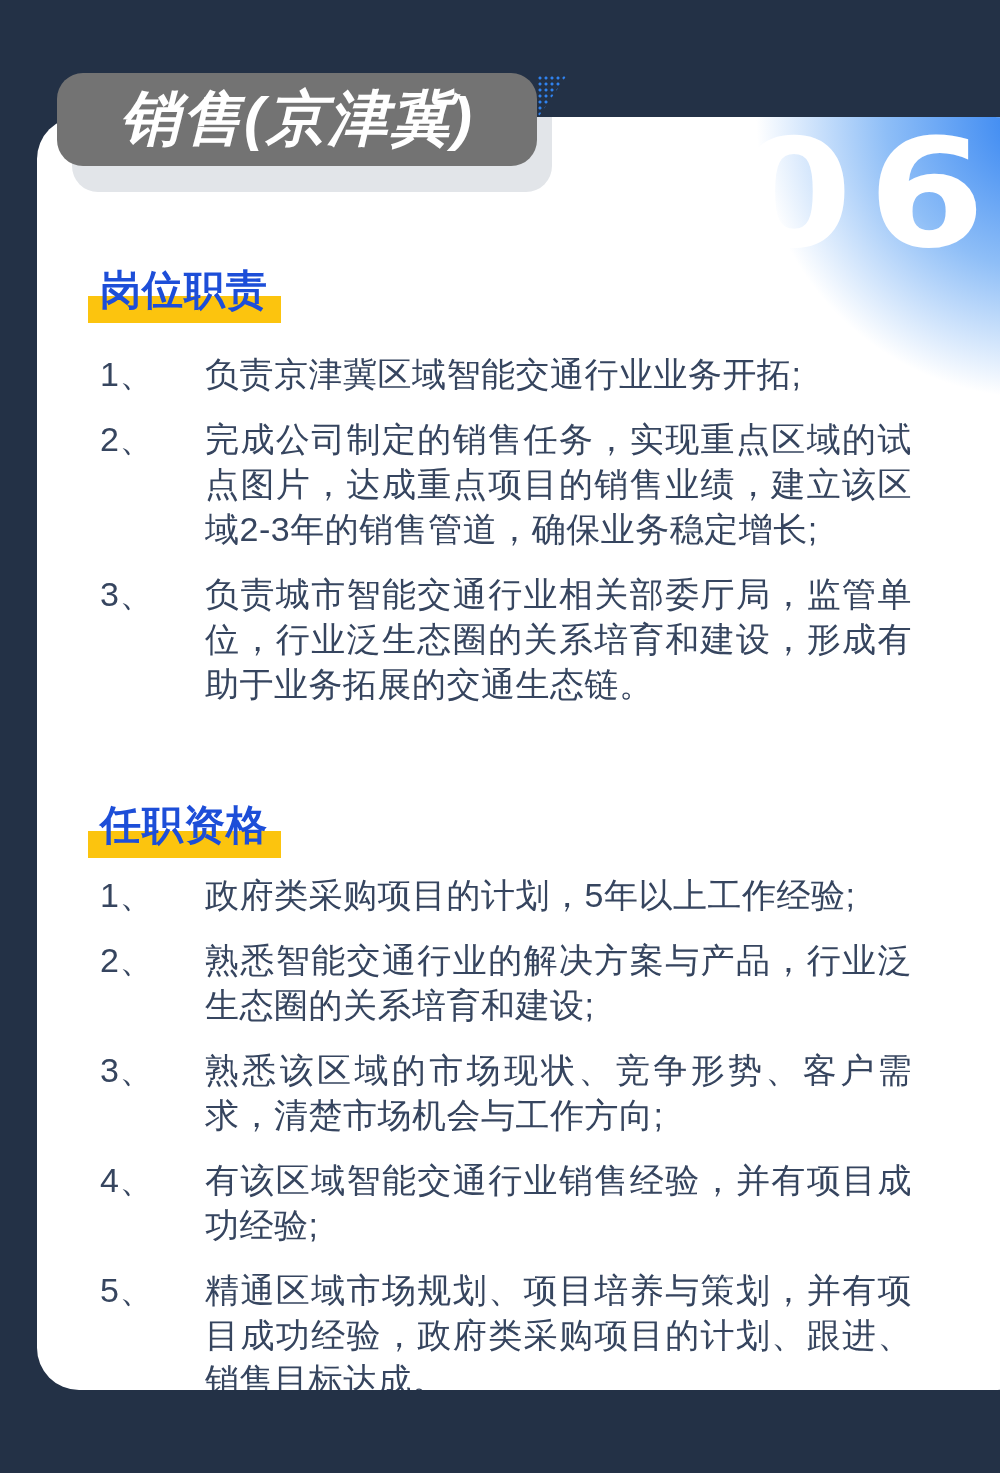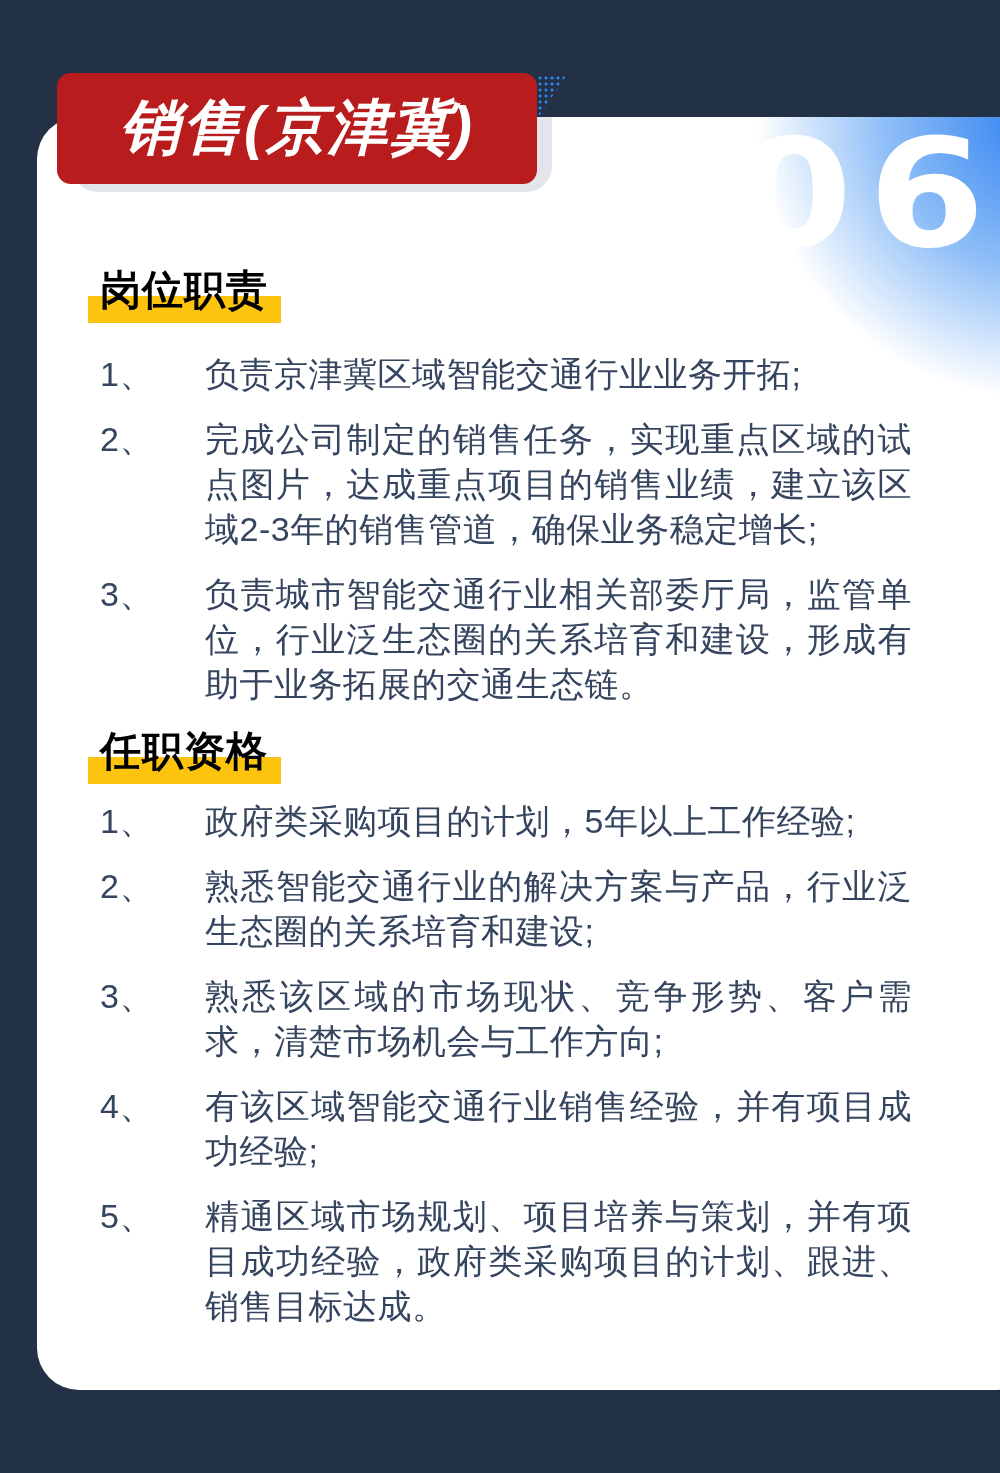--- a/index.html
+++ b/index.html
@@ -19,47 +19,47 @@
     position:absolute;right:0;top:0;width:420px;height:370px;
     background:radial-gradient(circle 360px at 100% 0%, #2e80f1 0%, #8ebef7 42%, rgba(255,255,255,0) 78%);
   }
   .big-number{
     position:absolute;top:7px;right:36px;
     font-family:"DejaVu Sans","Liberation Sans",sans-serif;
     font-size:150px;line-height:140px;font-weight:800;color:#ffffff;
     letter-spacing:14px;transform:scaleX(1.12);transform-origin:100% 0;
   }
   .banner{
-    position:absolute;left:57px;top:73px;width:480px;height:111px;
-    background:#b91c1c;border-radius:14px;
+    position:absolute;left:57px;top:73px;width:480px;height:93px;
+    background:#737373;border-radius:26px;
     display:flex;align-items:center;justify-content:center;
   }
   .banner .title{
     color:#ffffff;font-size:60px;font-weight:900;font-style:italic;
     letter-spacing:2px;white-space:nowrap;
   }
   .dots-triangle{
     position:absolute;left:537px;top:75px;width:30px;height:44px;
     clip-path:polygon(0 0,100% 0,0 100%);
     background-image:radial-gradient(circle, #2f82f0 1.4px, rgba(0,0,0,0) 1.7px);
     background-size:6px 6px;
   }
   .content{position:absolute;left:63px;top:0;width:812px;}
   .section-header{
     display:inline-block;position:relative;
-    font-size:41px;line-height:48px;font-weight:800;color:#000000;
+    font-size:41px;line-height:48px;font-weight:800;color:#1d4ed8;
     letter-spacing:1px;
   }
   .section-header .bar{
     position:absolute;left:-12px;right:-13px;bottom:-9px;height:27px;
     background:#fcc40e;z-index:0;
   }
   .section-header .label{position:relative;z-index:1;}
   .hdr-1{margin-top:149px;}
-  .hdr-2{}
+  .hdr-2{margin-top:74px;}
   .list{margin-top:38px;}
   .list-2{margin-top:24px;}
   .item{
     display:flex;margin-bottom:20px;
     font-size:34px;line-height:45px;color:#36455f;letter-spacing:0.5px;
   }
   .item .num{flex:0 0 57px;}
   .item .txt{flex:1;text-align:justify;margin-left:48px;}
 </style>
 </head>

